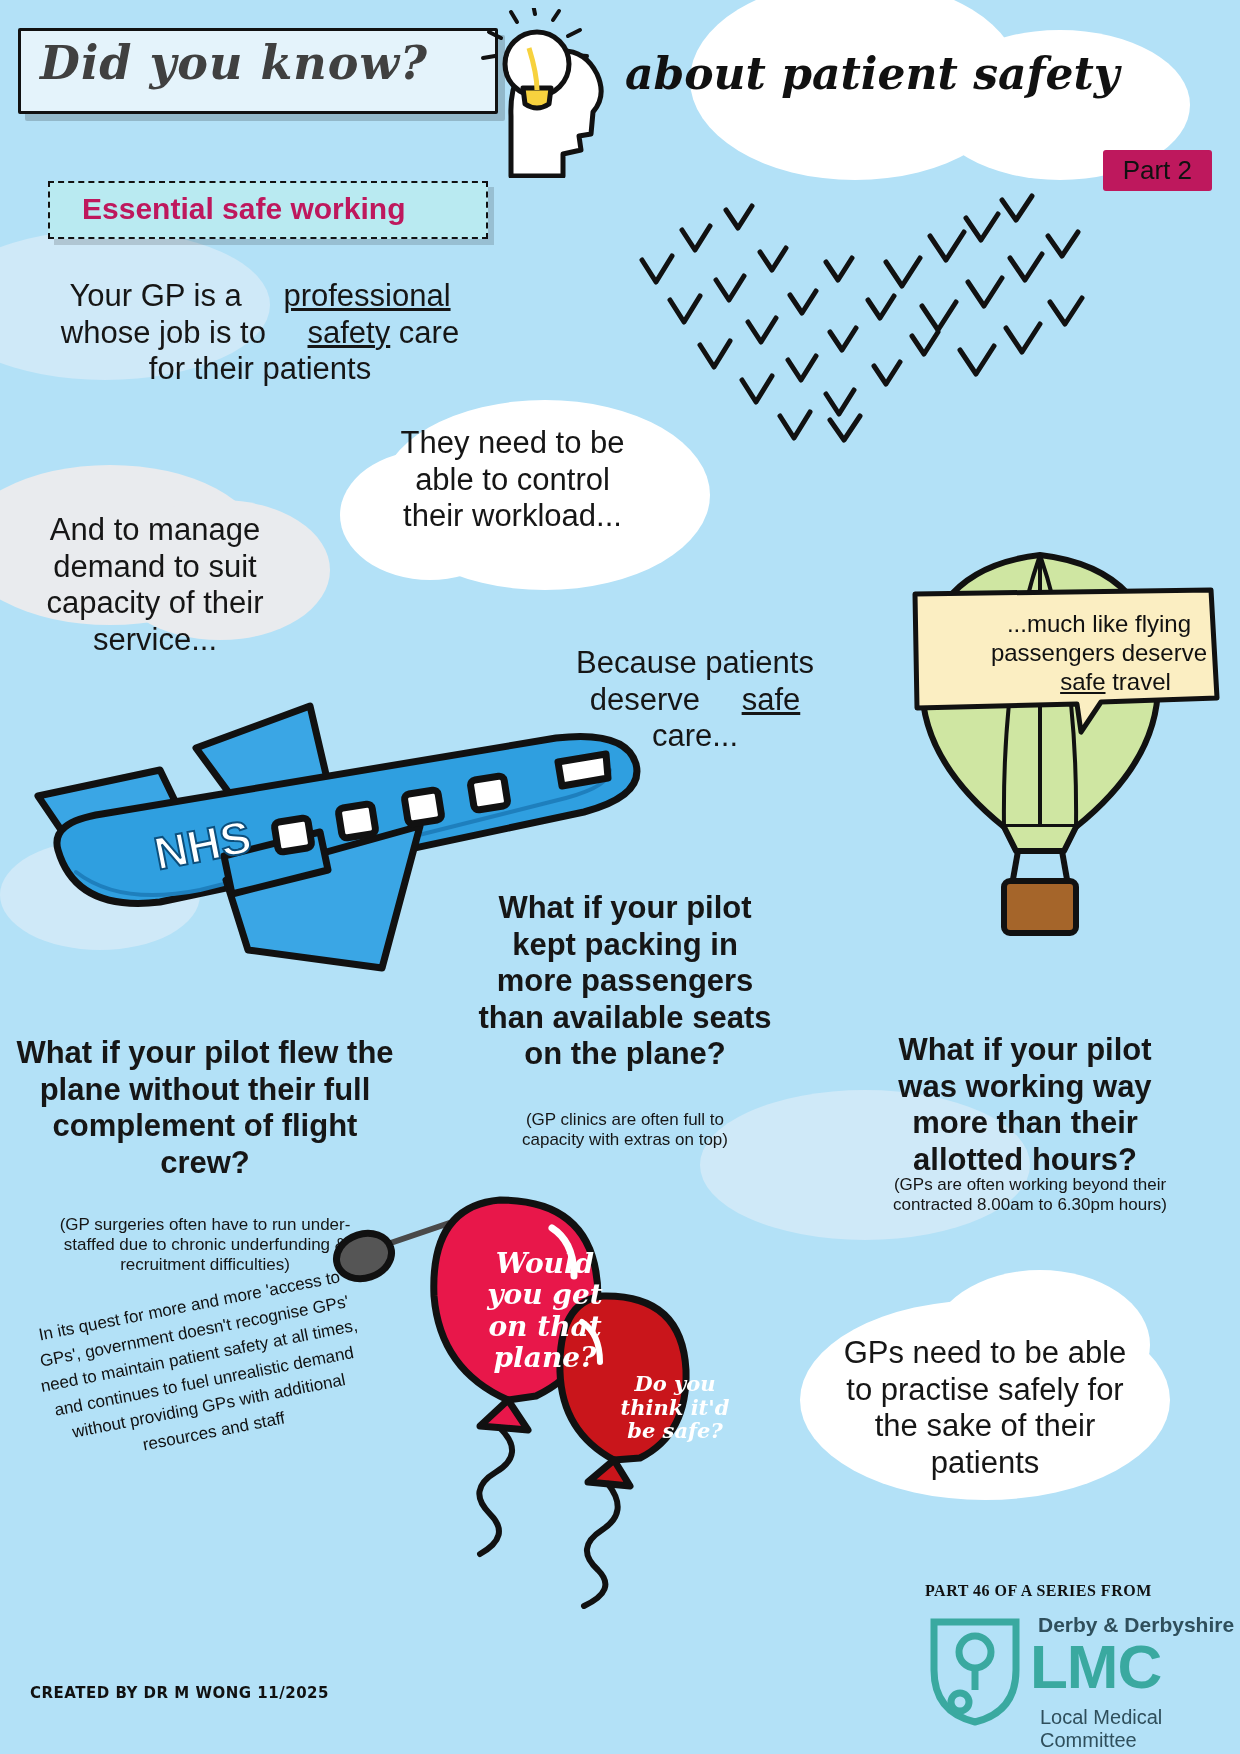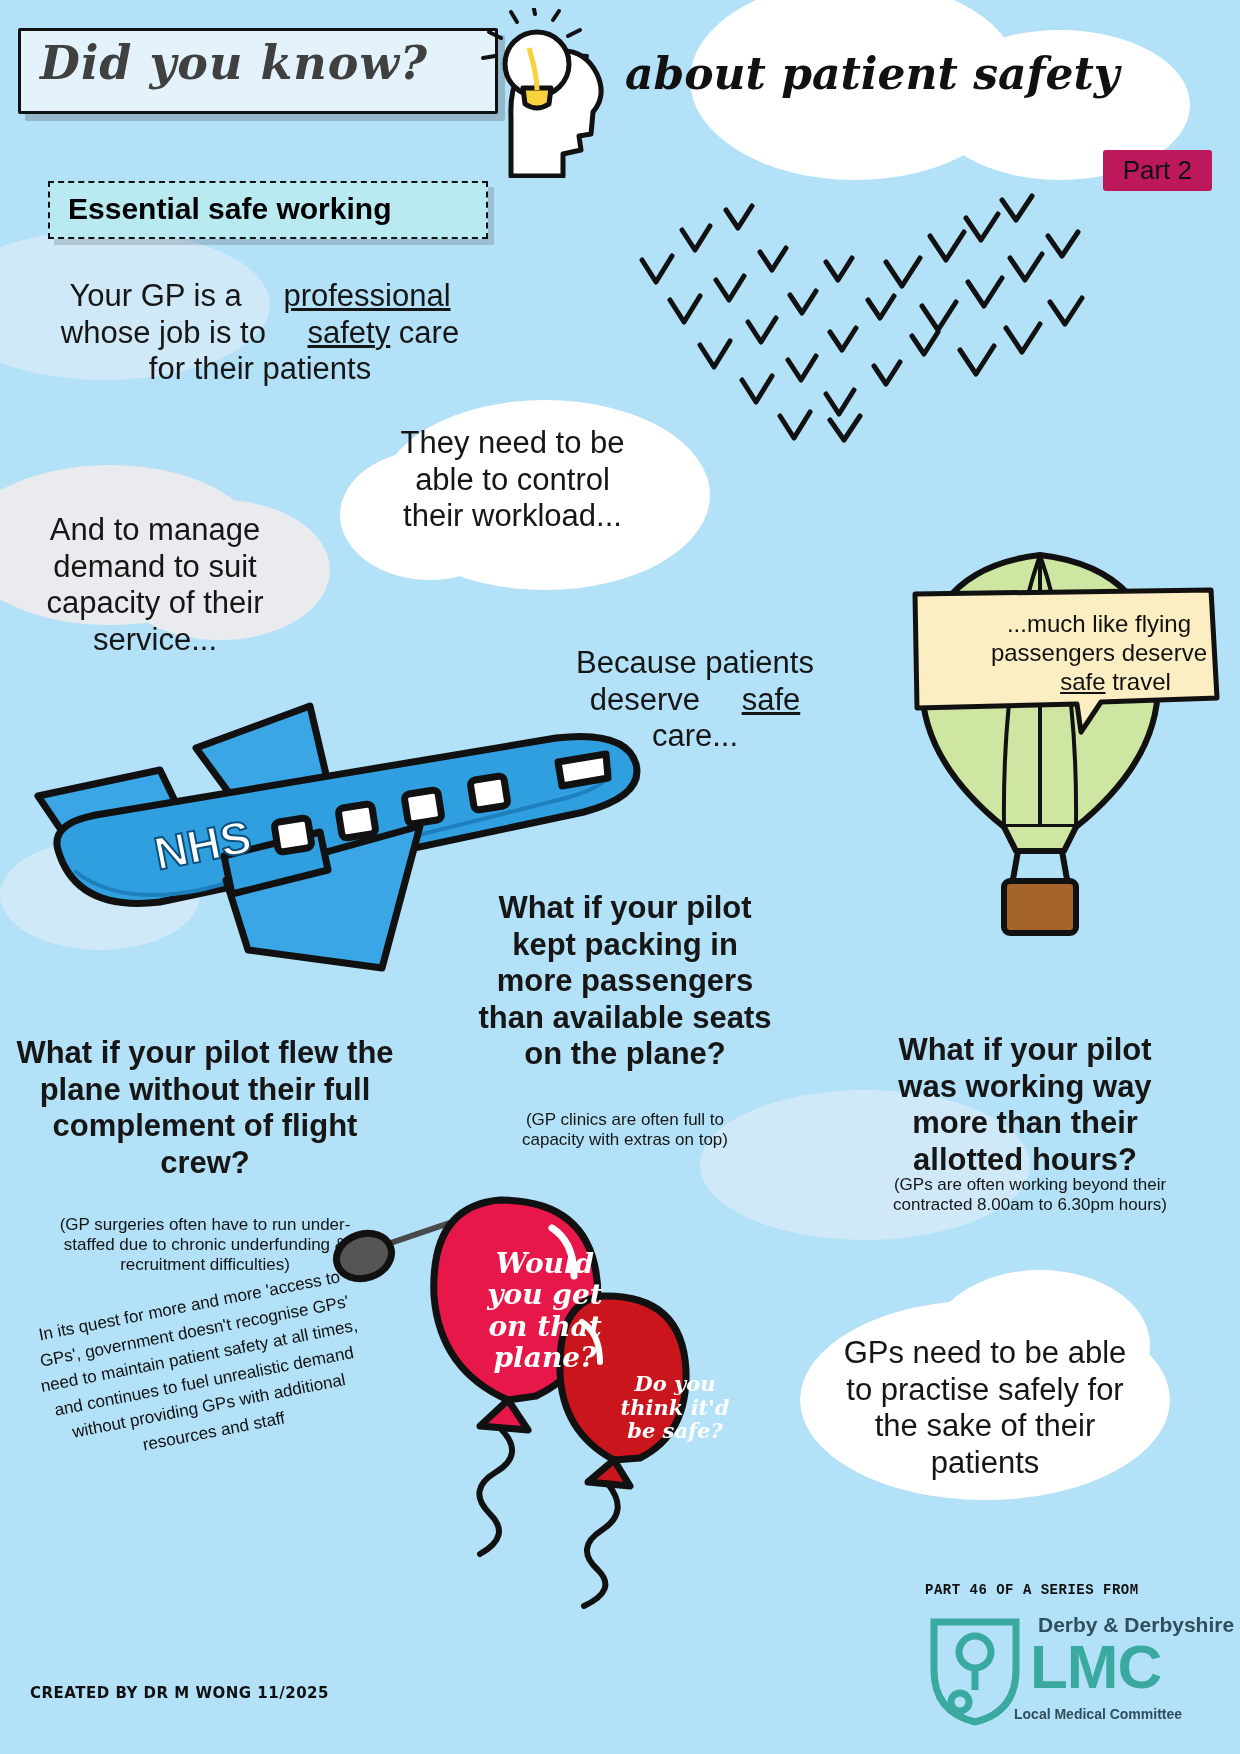--- a/index.html
+++ b/index.html
@@ -39,22 +39,22 @@
     position: absolute; right: 28px; top: 150px;
     background: #be185d; color: #111; font-size: 26px; font-weight: 400;
     padding: 5px 20px; border-radius: 3px;
   }
   #banner-box {
     position: absolute; left: 48px; top: 181px; width: 440px; height: 58px;
     background: #b9eaf1; border: 2px dashed #111;
     box-shadow: 6px 6px 0 rgba(0,0,0,0.15);
   }
   #banner-text {
-    position: absolute; left: 68px; top: 192px; width: 420px;
-    font-size: 30px; font-weight: 700; color: #000000;
+    position: absolute; left: 82px; top: 192px; width: 420px;
+    font-size: 30px; font-weight: 700; color: #be185d;
   }
 
   
   #bulb-head { position: absolute; left: 475px; top: 8px; width: 150px; height: 170px; }
 
   
   .tb { position: absolute; text-align: center; line-height: 1.18; color: #161616; }
   .tb.big   { font-size: 31px; }
   .tb.small { font-size: 17px; }
   .u { text-decoration: underline; margin-left: 33px; }
@@ -84,32 +84,32 @@
   
   #quest-text {
     position: absolute; left: 25px; top: 1325px; width: 330px;
     transform: rotate(-11deg); transform-origin: left top;
     font-size: 17px; line-height: 1.5; color: #111; text-align: center;
   }
 
   
   #series-text {
     position: absolute; left: 925px; top: 1582px; width: 300px;
-    font-family: Liberation Mono, monospace; font-weight: 700; font-size: 14px;
+    font-family: Liberation Serif, serif; font-weight: 700; font-size: 16px;
     letter-spacing: 0.5px; color: #111;
   }
   #credit-text {
     position: absolute; left: 30px; top: 1684px; width: 330px;
     font-family: "DejaVu Sans", sans-serif; font-weight: 700; font-size: 15px;
     letter-spacing: 0.5px; color: #111;
   }
   #lmc-logo { position: absolute; left: 920px; top: 1608px; width: 300px; height: 120px; }
   #lmc-top { position: absolute; left: 1038px; top: 1613px; font-size: 21px; font-weight: 700; color: #2f4f5c; }
   #lmc-main { position: absolute; left: 1030px; top: 1636px; font-size: 62px; font-weight: 700; color: #3aa9a0; letter-spacing: -1px; line-height: 1; }
-  #lmc-sub { position: absolute; left: 1014px; top: 1706px; font-size: 14px; color: #2f4f5c; font-weight: bold; }
+  #lmc-sub { position: absolute; left: 1040px; top: 1706px; font-size: 20px; color: #2f4f5c; }
 </style>
 </head>
 <body>
 
 <div class="cloud cloud-pale" style="left:-60px;top:230px;width:330px;height:150px;"></div>
 <div class="cloud" style="left:690px;top:-20px;width:330px;height:200px;"></div>
 <div class="cloud" style="left:930px;top:30px;width:260px;height:150px;"></div>
 <div class="cloud cloud-grey" style="left:-40px;top:465px;width:300px;height:160px;"></div>
 <div class="cloud cloud-grey" style="left:110px;top:500px;width:220px;height:140px;"></div>
 <div class="cloud" style="left:380px;top:400px;width:330px;height:190px;"></div>

